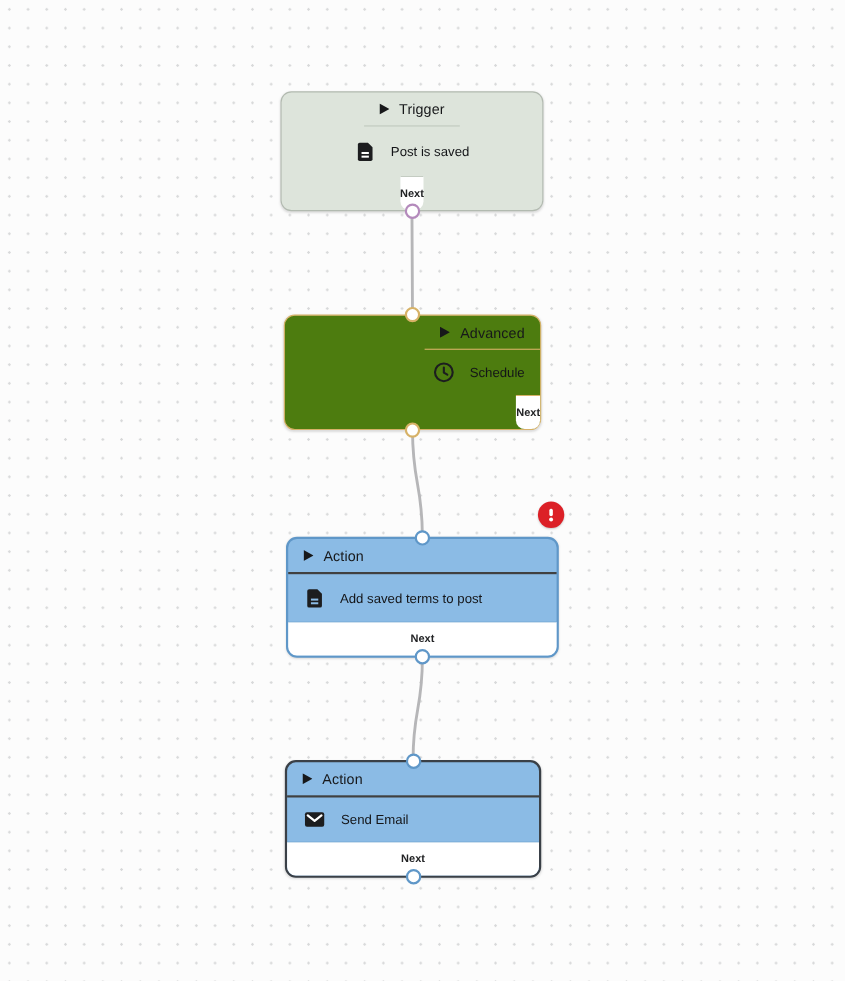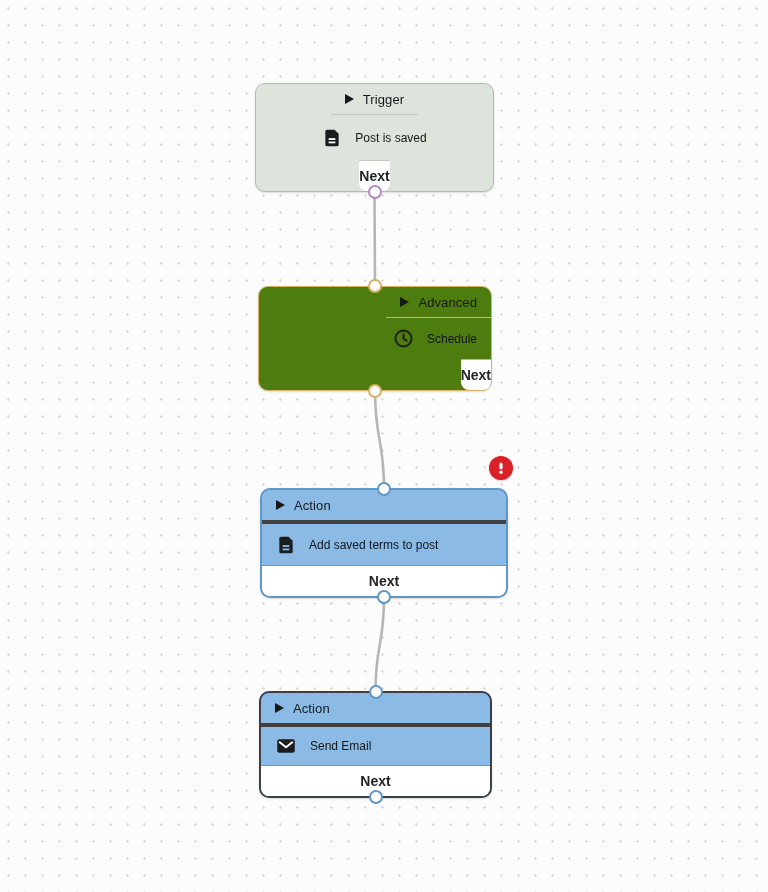--- a/index.html
+++ b/index.html
@@ -21,31 +21,31 @@
     padding:0 14px;font-size:13px;color:#17181a;letter-spacing:.1px;
   }
   .tri{display:flex;align-items:center;}
   .node-body{
     flex:1 1 auto;display:flex;align-items:center;gap:13px;padding:0 14px;
     font-size:12px;font-weight:500;color:#141518;
   }
   .node-footer{
     flex:0 0 30px;height:30px;background:#ffffff;border-radius:0 0 8px 8px;
     display:flex;align-items:center;justify-content:center;
-    font-size:14px;font-weight:600;color:#232426;
+    font-size:10px;font-weight:600;color:#232426;
   }
   
   .node.trigger{background:#dde4db;border:1.5px solid #b2bab0;align-items:center;}
   .node.trigger .node-header{border-bottom:1px solid #bfc8bd;}
   .node.trigger .node-footer{border-top:1px solid #c4ccc2;}
   .node.advanced{background:#4d7c0f;border:1.5px solid #d7b267;align-items:flex-end;}
   .node.advanced .node-header{border-bottom:1px solid #d7b267;}
   .node.advanced .node-footer{border-top:1px solid #d7b267;}
   .node.action{background:#8bbbe5;border:2px solid #5f97c8;}
-  .node.action .node-header{border-bottom:4px solid #404040;}
+  .node.action .node-header{border-bottom:2px solid #404040;}
   .node.action .node-footer{border-top:1px solid #5f97c8;}
   .node.selected{border:2px solid #3a4047;}
 
   .port{
     position:absolute;left:50%;width:14px;height:14px;border-radius:50%;
     background:#fff;border:2px solid #999;box-sizing:border-box;z-index:3;
   }
   .port.in{top:-1px;transform:translate(-50%,-50%);}
   .port.out{bottom:-1px;transform:translate(-50%,50%);}
   .port.purple{border-color:#b48abc;}

